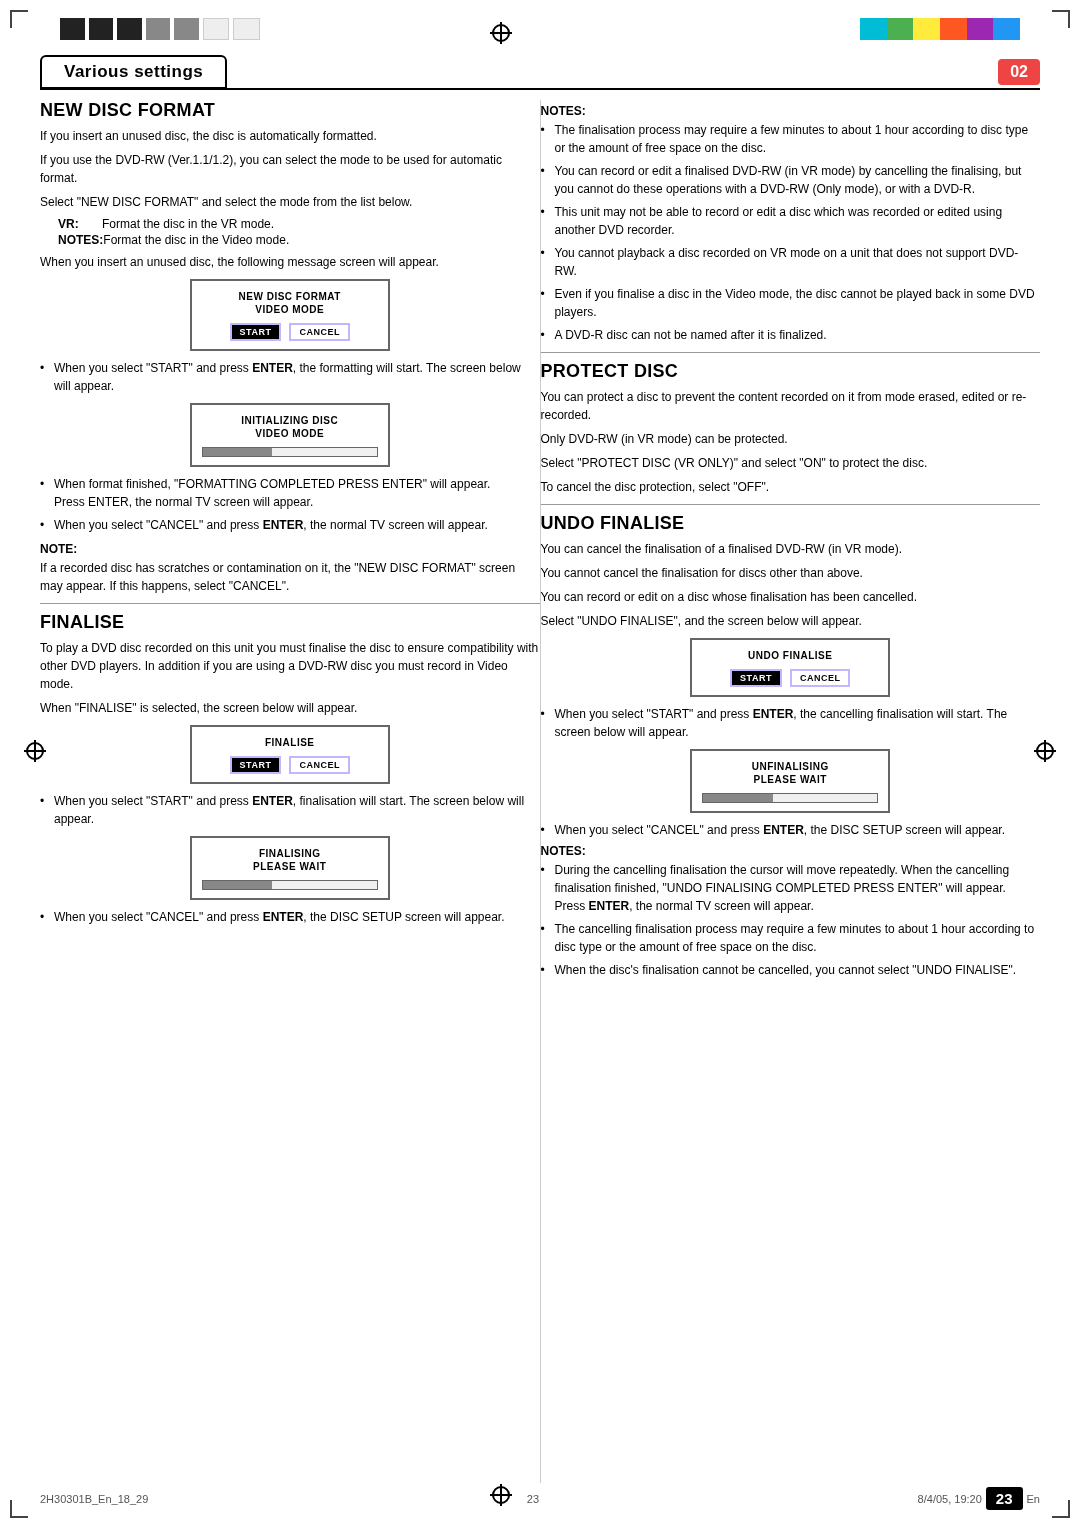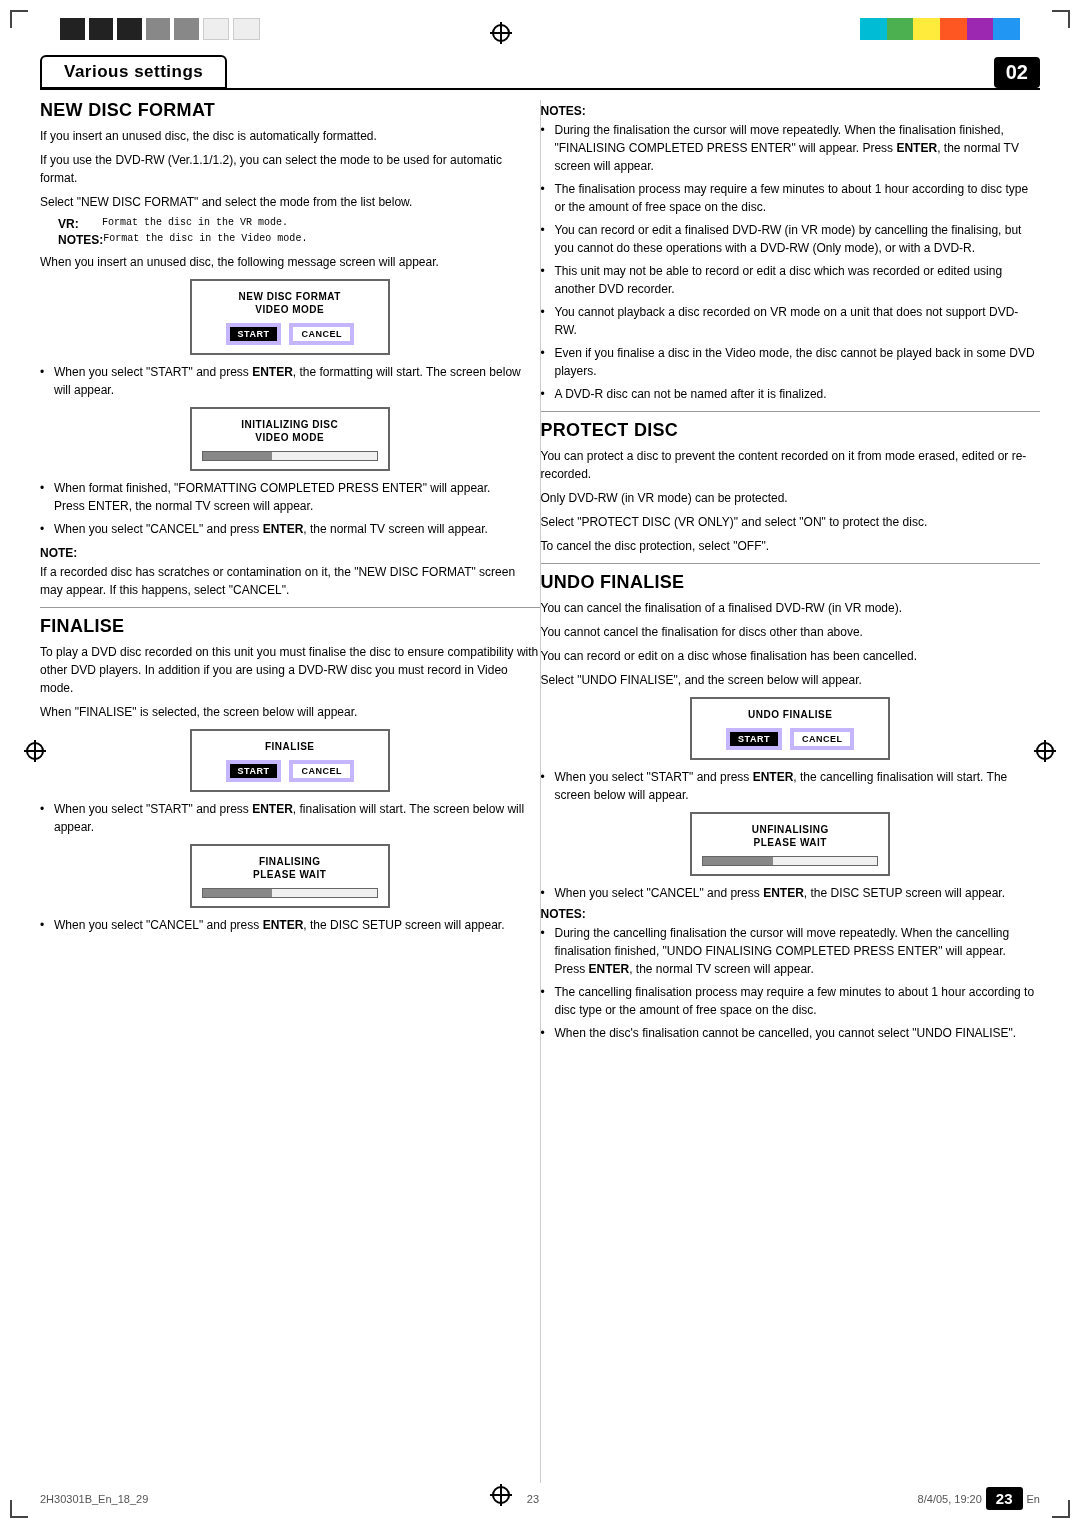--- a/index.html
+++ b/index.html
@@ -88,23 +88,23 @@
       background: #fff;
       border: 2px solid #000;
       border-radius: 6px 6px 0 0;
       padding: 5px 22px;
       font-size: 17px;
       font-weight: bold;
       letter-spacing: 0.5px;
     }
     .section-number-box {
       margin-left: auto;
-      background: #000000;
+      background: #ef4444;
       color: #fff;
-      font-size: 20px;
+      font-size: 16px;
       font-weight: bold;
       padding: 4px 12px;
       border-radius: 4px;
     }
     .section-header-line {
       position: absolute;
       top: 88px;
       left: 40px;
       right: 40px;
       height: 2px;
@@ -185,21 +185,21 @@
       letter-spacing: 0.5px;
       margin-bottom: 8px;
     }
     .screen-box .screen-buttons {
       display: flex;
       justify-content: center;
       gap: 8px;
       margin-top: 4px;
     }
     .screen-btn {
-      border: 4px solid #c4b5fd;
+      border: 2px solid #c4b5fd;
       background: #fff;
       font-size: 9px;
       font-weight: bold;
       text-transform: uppercase;
       padding: 2px 8px;
       letter-spacing: 0.5px;
     }
     .screen-btn.active {
       background: #000;
       color: #fff;
@@ -259,22 +259,21 @@
       display: flex;
       gap: 0;
       margin-bottom: 2px;
     }
     .vr-label {
       font-size: 12px;
       font-weight: bold;
       min-width: 44px;
     }
     .vr-desc {
-      font-size: 10px;
-      font-family: Liberation Mono, monospace;
+      font-size: 12px;
     }
 
     
     .col-divider {
       width: 1px;
       background: #ccc;
       margin: 0;
       align-self: stretch;
     }
 
@@ -420,23 +419,20 @@
 
   </div>
 
   <div class="col-divider"></div>
 
   <div class="col-right">
 
     <div class="notes-section">
       <div class="notes-title">NOTES:</div>
       <div class="bullet-item">
-        During the finalisation the cursor will move repeatedly. When the finalisation finished, "FINALISING COMPLETED PRESS ENTER" will appear. Press <strong>ENTER</strong>, the normal TV screen will appear.
-      </div>
-      <div class="bullet-item">
         The finalisation process may require a few minutes to about 1 hour according to disc type or the amount of free space on the disc.
       </div>
       <div class="bullet-item">
         You can record or edit a finalised DVD-RW (in VR mode) by cancelling the finalising, but you cannot do these operations with a DVD-RW (Only mode), or with a DVD-R.
       </div>
       <div class="bullet-item">
         This unit may not be able to record or edit a disc which was recorded or edited using another DVD recorder.
       </div>
       <div class="bullet-item">
         You cannot playback a disc recorded on VR mode on a unit that does not support DVD-RW.

